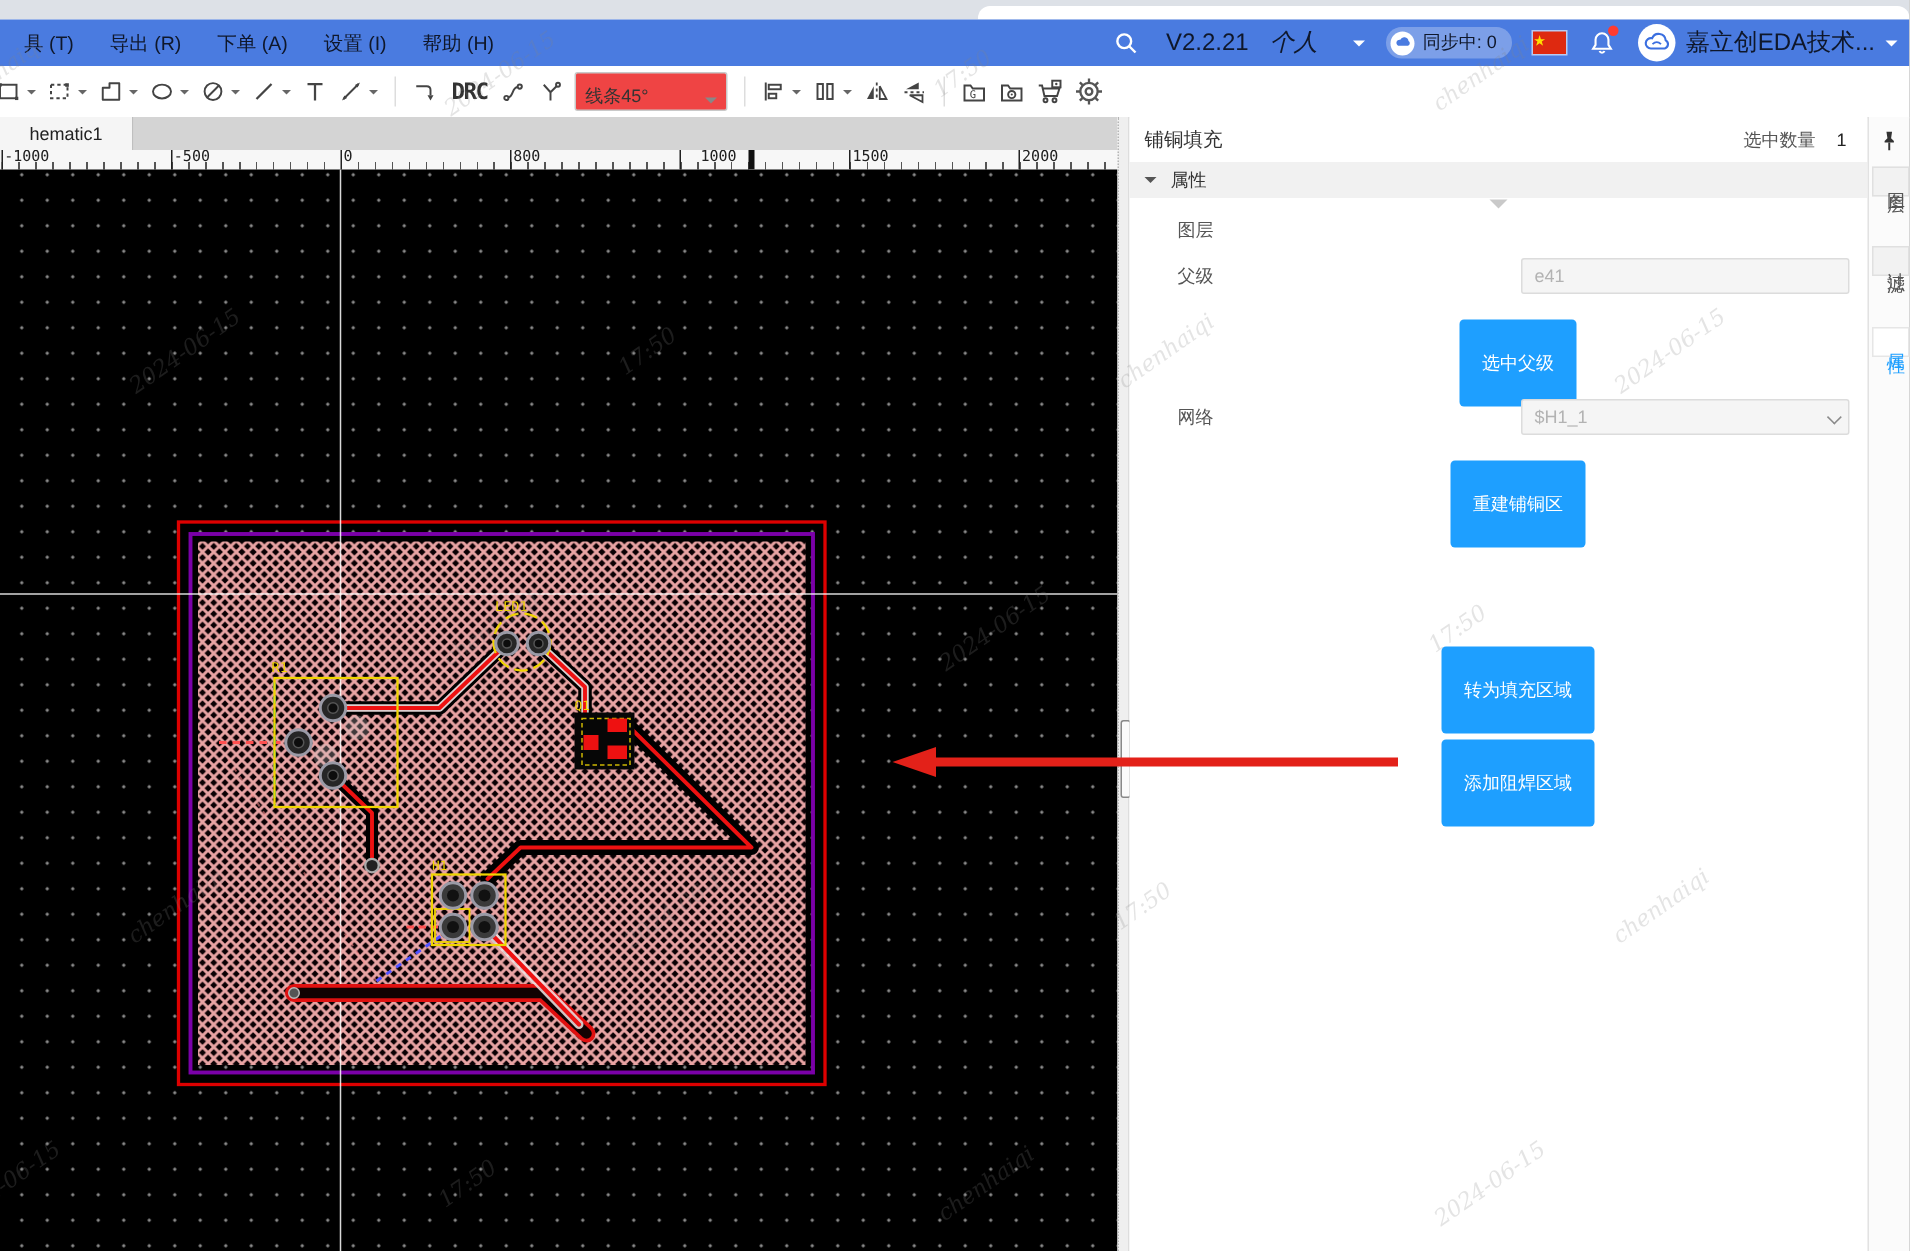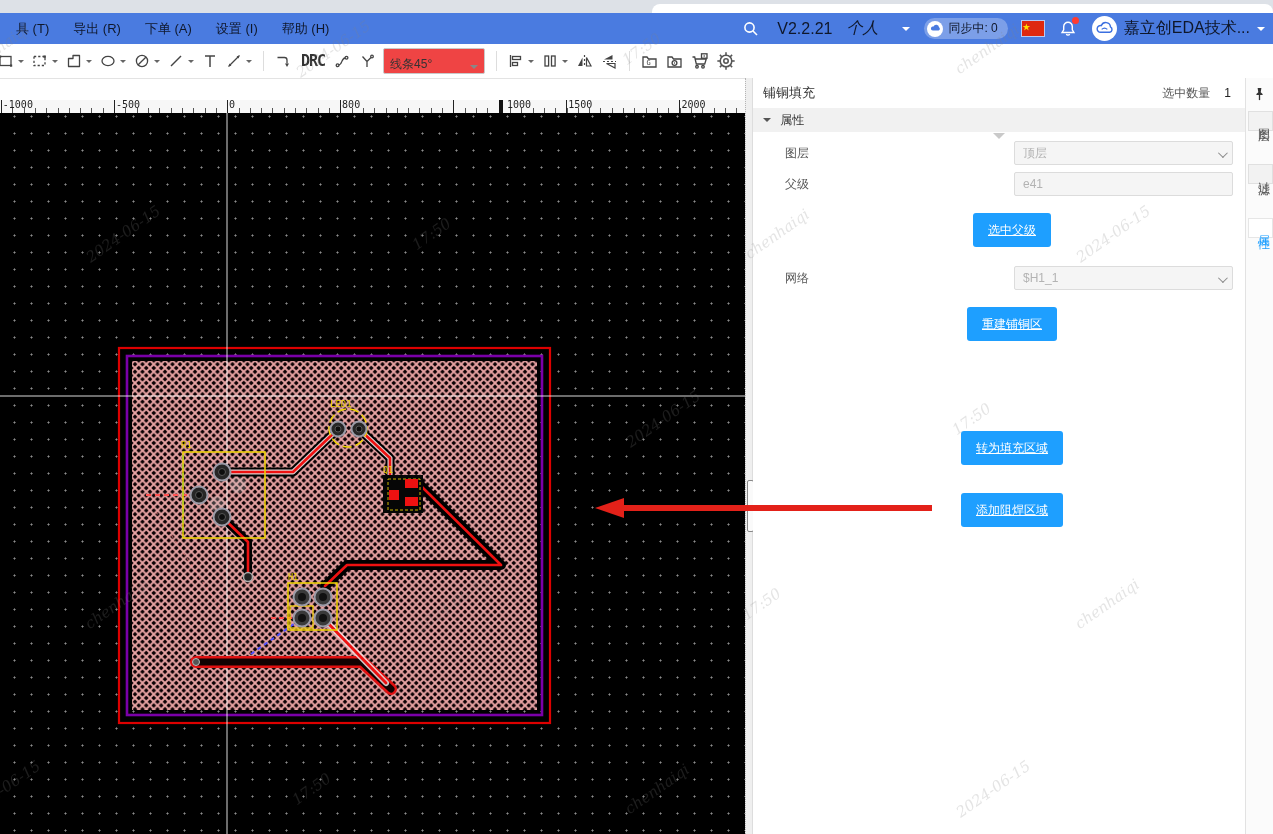--- a/index.html
+++ b/index.html
@@ -58,21 +58,21 @@
   .p-count{position:absolute;right:14px;top:0;line-height:30px;color:#555;}
   .p-count b{font-weight:normal;color:#222;margin-left:14px;}
   .p-section{position:absolute;left:0;top:30px;right:0;height:24px;background:#f1f1f1;line-height:24px;padding-left:10px;color:#333;}
   .tri-down{display:inline-block;width:0;height:0;border:4px solid transparent;border-top-color:#555;margin-right:6px;position:relative;top:2px;}
   .collapse-caret{position:absolute;left:50%;top:55px;margin-left:-6px;width:0;height:0;border:6px solid transparent;border-top-color:#c9c9c9;}
   .p-row{position:absolute;left:0;right:0;height:24px;}
   .p-label{position:absolute;left:32px;line-height:24px;color:#555;}
   .p-control{position:absolute;left:261px;width:219px;height:24px;background:#f5f5f5;border:1px solid #dcdcdc;border-radius:2px;box-sizing:border-box;color:#b3b3b3;line-height:22px;padding:0 20px 0 8px;overflow:hidden;}
   .chev{position:absolute;right:7px;top:9px;width:6px;height:6px;border-right:1.5px solid #8a8a8a;border-bottom:1.5px solid #8a8a8a;transform:rotate(45deg) translateY(-2px);}
   .btn-row{position:absolute;left:0;right:0;text-align:center;padding-left:26px;}
-  .blue-btn{display:inline-block;background:#1e9fff;color:#fff;font-size:12px;line-height:26px;padding:4px 15px;border-radius:3px;border:none;cursor:pointer;font-family:"Liberation Sans",sans-serif;text-decoration:underline;}
+  .blue-btn{display:inline-block;background:#1e9fff;color:#fff;font-size:12px;line-height:26px;padding:16px 15px;border-radius:3px;border:none;cursor:pointer;font-family:"Liberation Sans",sans-serif;}
 
   
   .sidebar{position:absolute;left:1245px;top:78px;width:28px;height:756px;background:#fbfbfb;border-left:1px solid #e2e2e2;box-sizing:border-box;}
   .pin{position:absolute;left:6px;top:8px;}
   .vtab{position:absolute;left:2px;width:23px;padding:7px 0;background:#f2f2f2;border:1px solid #e0e0e0;color:#555;font-size:12px;writing-mode:vertical-rl;text-orientation:upright;letter-spacing:2px;text-align:center;cursor:pointer;}
   .vtab.active{background:#fff;color:#1e9fff;border-color:#e6e6e6;}
 
   
   .arrow-overlay{position:absolute;left:0;top:0;width:1273px;height:834px;pointer-events:none;z-index:50;}
 
@@ -294,33 +294,36 @@
             <line x1="14.4" y1="9" x2="16.8" y2="9"></line>
             <line x1="3.5" y1="3.5" x2="5.2" y2="5.2"></line>
             <line x1="12.8" y1="12.8" x2="14.5" y2="14.5"></line>
             <line x1="3.5" y1="14.5" x2="5.2" y2="12.8"></line>
             <line x1="12.8" y1="5.2" x2="14.5" y2="3.5"></line>
           </svg>
       </span>
     </div>
   </div>
 
+  <div class="tabbar">
+    <div class="doc-tab">hematic1</div>
+  </div>
 
   <div class="ruler">
     <div class="ruler-cursor"></div>
   <div class="rtick" style="left: 0.8px;"></div>
       <div class="rlabel" style="left: 2.8px;">-1000</div>
       <div class="rtick" style="left: 113.9px;"></div>
       <div class="rlabel" style="left: 115.9px;">-500</div>
       <div class="rtick" style="left: 227px;"></div>
       <div class="rlabel" style="left: 229px;">0</div>
       <div class="rtick" style="left: 340.1px;"></div>
       <div class="rlabel" style="left: 342.1px;">800</div>
       <div class="rtick" style="left: 453.2px;"></div>
-      <div class="rlabel" style="left: 471px; padding-left: 36px;">1000</div>
+      <div class="rlabel" style="left: 431px; padding-left: 36px;">1000</div>
       <div class="rtick" style="left: 566.3px;"></div>
       <div class="rlabel" style="left: 568.3px;">1500</div>
       <div class="rtick" style="left: 679.4px;"></div>
       <div class="rlabel" style="left: 681.4px;">2000</div>
     </div>
 
   <div class="canvas">
     <svg width="745" height="721" viewBox="0 0 745 721">
       <defs>
         <pattern id="hatch" width="7.5" height="7.5" patternUnits="userSpaceOnUse">
@@ -437,24 +440,20 @@
       </span>
     </div>
     <div class="p-section">
       <span class="tri-down"></span>
       <span>属性</span>
     </div>
     <div class="collapse-caret"></div>
 
     <div class="p-row" style="top:63px;">
       <span class="p-label">图层</span>
-      <span class="p-control">
-        <span>顶层</span>
-        <span class="chev"></span>
-      </span>
     </div>
 
     <div class="p-row" style="top:94px;">
       <span class="p-label">父级</span>
       <span class="p-control">
         <span>e41</span>
       </span>
     </div>
 
     <div class="btn-row" style="top:135px;">

